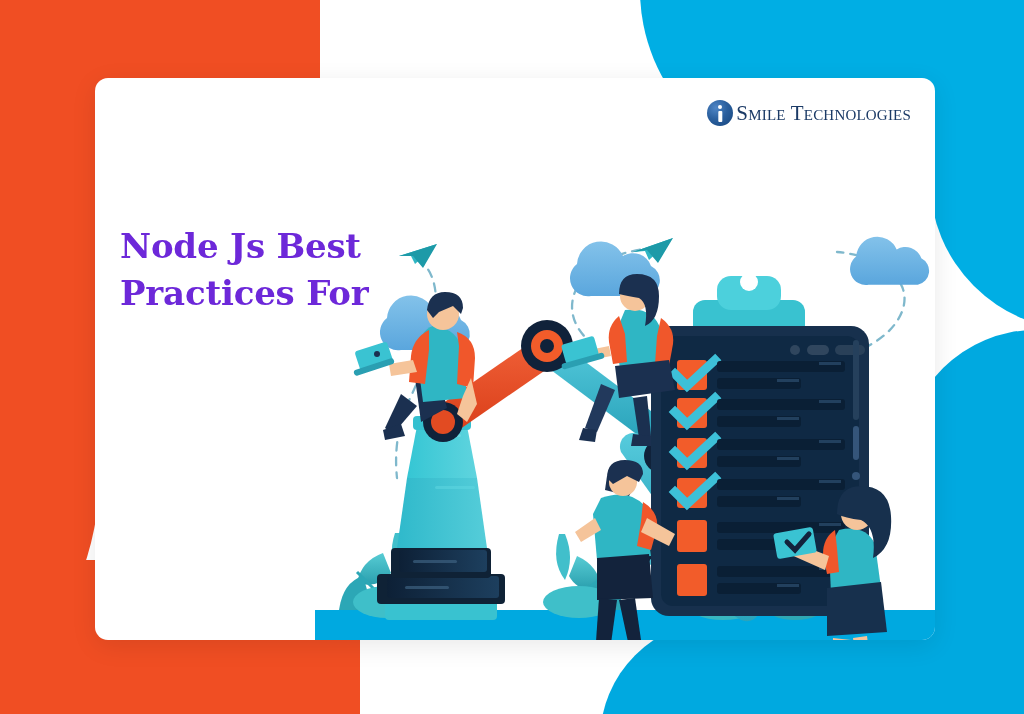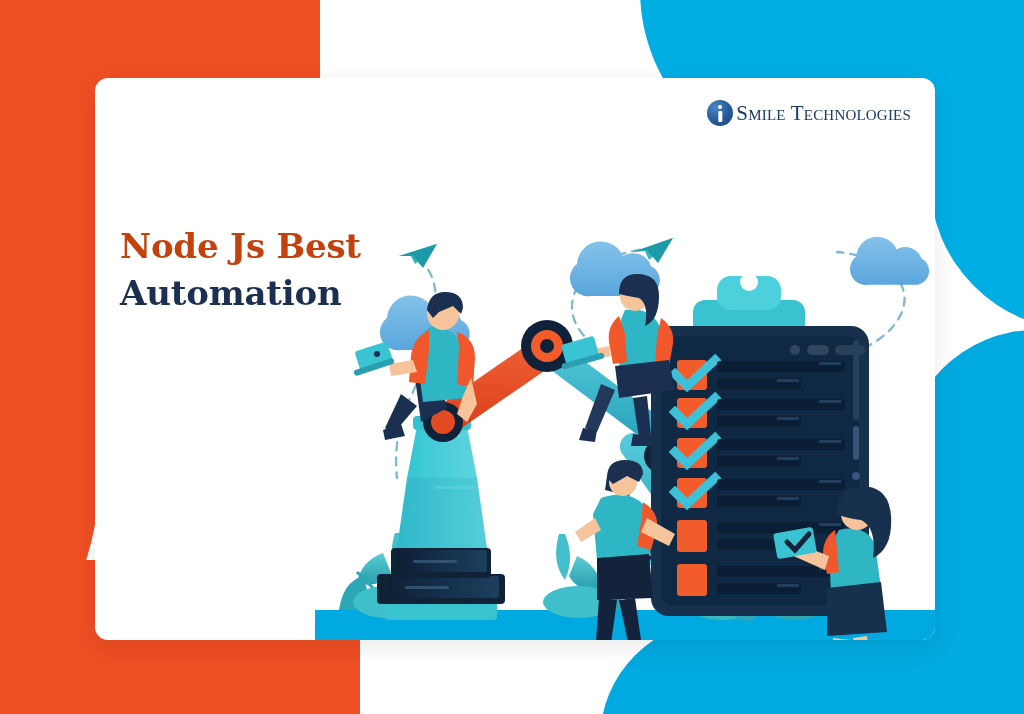--- a/index.html
+++ b/index.html
@@ -72,21 +72,21 @@
     font-size:21px;letter-spacing:.2px;color:#1b3a66;
     font-variant:small-caps;font-weight:400;white-space:nowrap;
   }
   
   #headline{
     position:absolute;left:25px;top:145px;width:340px;
     font-family:"DejaVu Serif","Liberation Serif",serif;
     font-weight:700;font-size:34px;line-height:1.37;letter-spacing:-.2px;
   }
   #headline .l{display:block;white-space:nowrap;}
-  .red{color:#c2410c;}
+  .red{color:#6d28d9;}
   .navy{color:#1b3050;}
 
   
   #illus{position:absolute;left:0;top:0;width:840px;height:562px;}
 </style>
 </head>
 <body>
 
 <div id="banner">
 
@@ -353,21 +353,21 @@
         <path d="M734 478 l-36 -14 -4 12 36 16z" fill="#f5c49a"></path>
         <circle cx="762" cy="436" r="16" fill="#f5c49a"></circle>
         <path d="M742 436 q0 -28 24 -28 q28 0 30 30 q2 32 -18 42 q4 -30 -12 -38 q-16 -2 -24 -6z" fill="#17304d"></path>
         <rect x="680" y="452" width="40" height="26" rx="3" fill="#3ac3d2" transform="rotate(-10 700 465)"></rect>
         <path d="M692 464 l8 8 14 -16" stroke="#13233c" stroke-width="5" fill="none" stroke-linecap="round"></path>
       </g>
     </svg>
 
     <div id="headline">
       <span class="l red">Node Js Best</span>
-      <span class="l navy">Automation</span>
+      <span class="l red">Practices For</span>
     </div>
 
     <div id="logo">
       <span id="logo-mark">
         <span class="dot"></span>
           <span class="stem"></span>
       </span>
       <span id="logo-text">Smile Technologies</span>
     </div>
 

